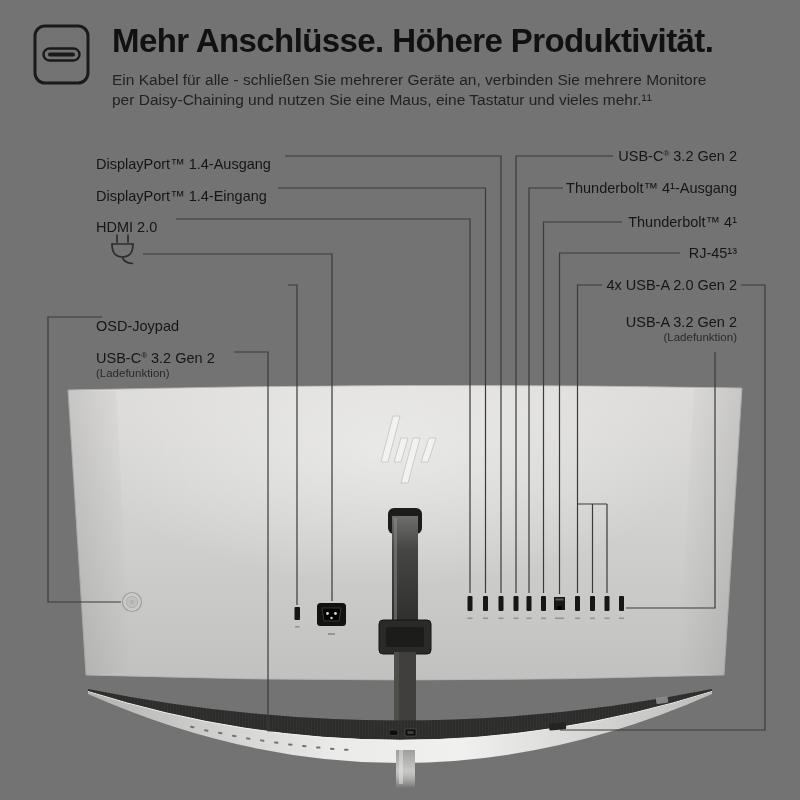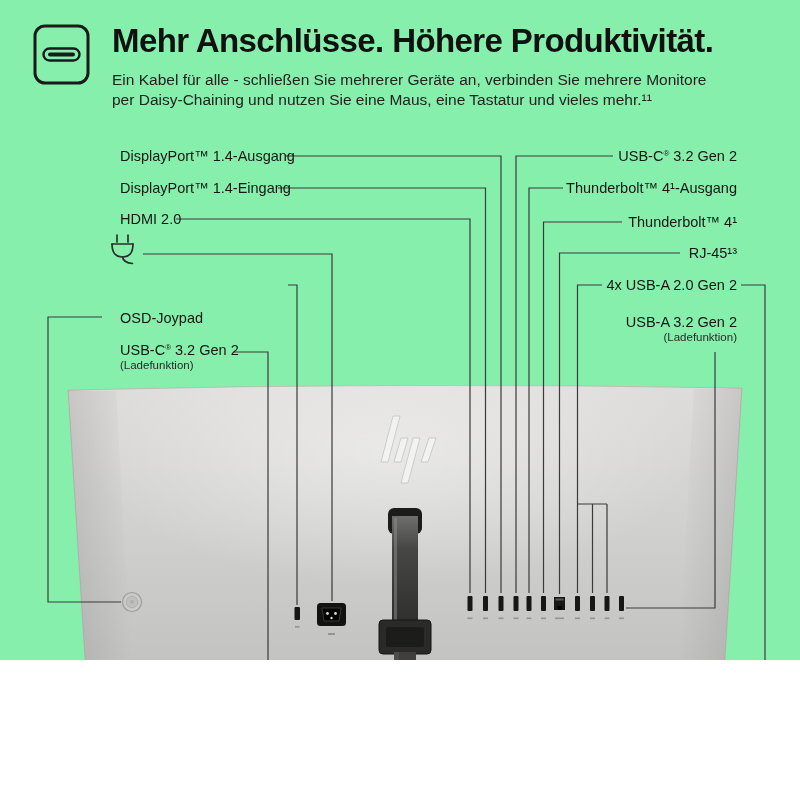--- a/index.html
+++ b/index.html
@@ -1,24 +1,24 @@
 <!DOCTYPE html>
 <html><head>
 <meta charset="utf-8">
 <style>
   html,body{margin:0;padding:0;background:#fff;}
-  .stage{position:relative;width:800px;height:660px;background:#86efac;overflow:hidden;
+  .stage{position:relative;width:800px;height:800px;background:#737373;overflow:hidden;
          font-family:"Liberation Sans","DejaVu Sans",sans-serif;color:#1a1a1a;}
   #art{position:absolute;left:0;top:0;z-index:1;}
   .txt{position:absolute;z-index:2;white-space:nowrap;}
   .title{left:112px;top:22px;font-size:33px;font-weight:600;letter-spacing:-0.6px;color:#111;}
   .subtitle{left:112px;top:70px;font-size:15.5px;line-height:20px;color:#222;}
   .subtitle span{display:block;}
   .lbl{font-size:14.5px;font-weight:500;color:#161616;}
-  .lbl-l{left:120px;}
+  .lbl-l{left:96px;margin-top:8px;}
   .lbl-r{right:63px;text-align:right;}
   .sub{font-size:11.5px;font-weight:400;color:#2a2a2a;}
   sup.reg{font-size:.55em;vertical-align:.65em;}
   .badge{position:absolute;left:33px;top:24px;z-index:2;}
   .picon{position:absolute;left:106px;top:231px;z-index:2;}
 </style>
 </head>
 <body>
 
 <div class="stage">

